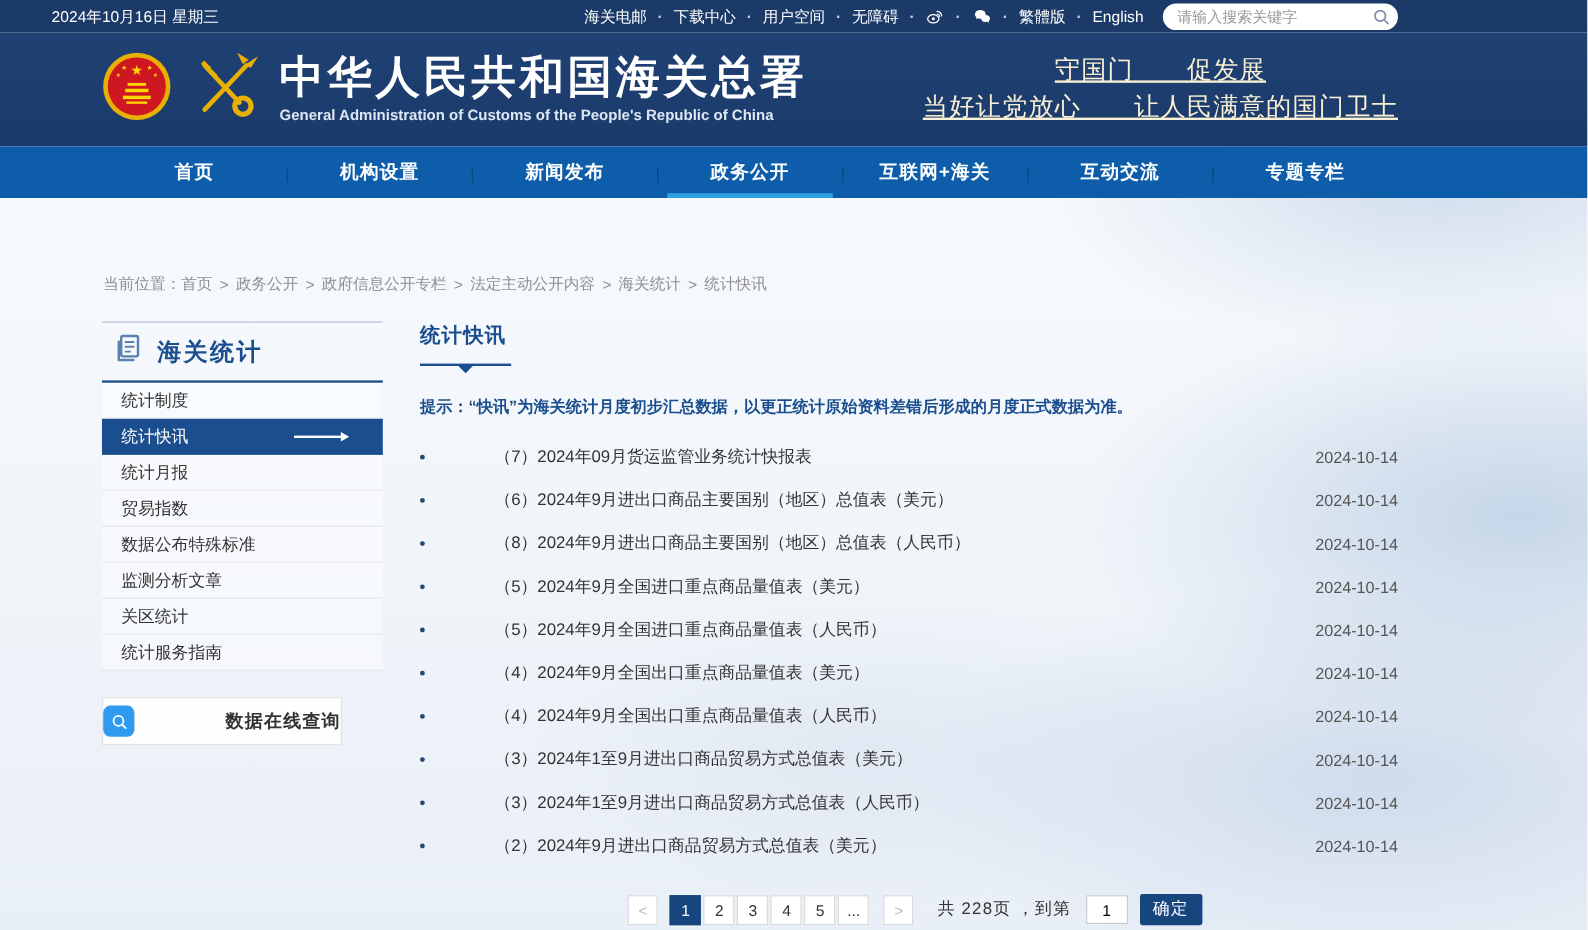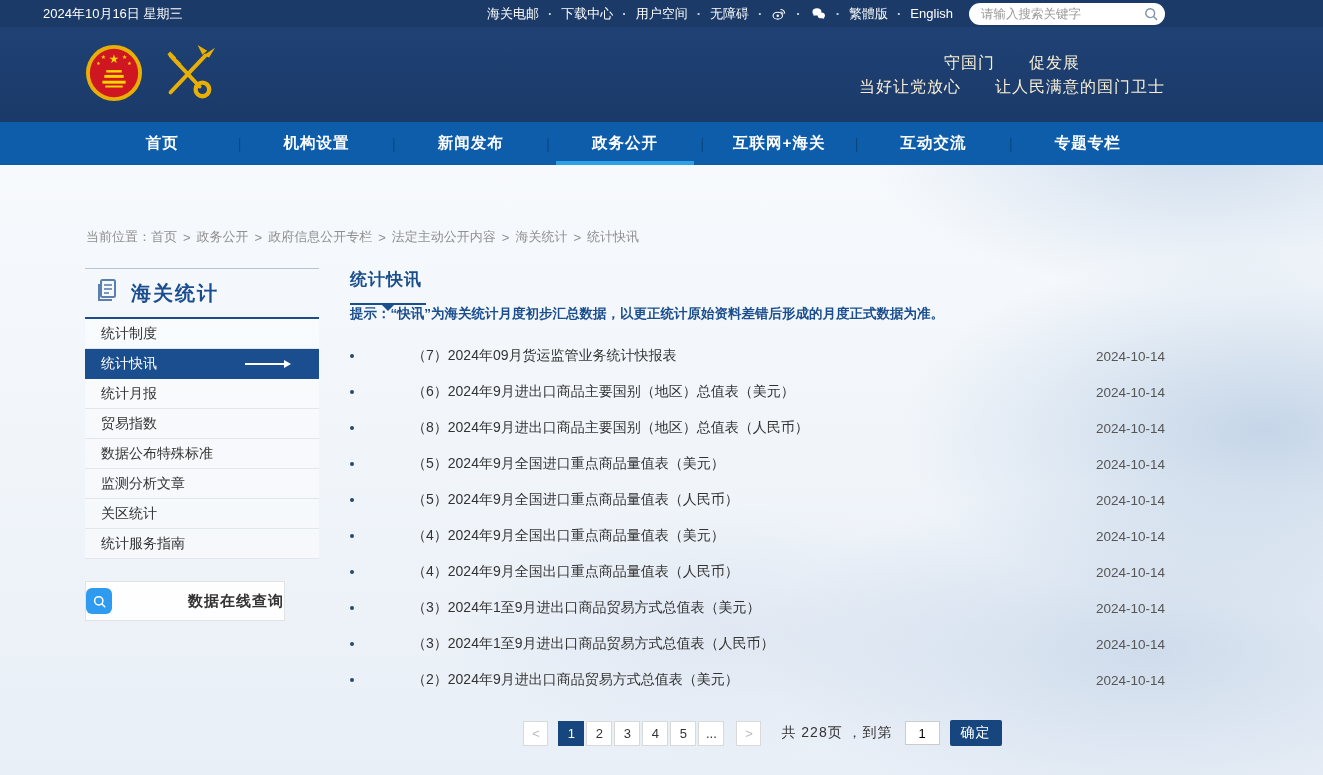--- a/index.html
+++ b/index.html
@@ -24,21 +24,21 @@
   .search-pill input{ flex:1; border:none; outline:none; background:transparent; font-size:12.5px; color:#333; min-width:0; }
   .search-pill input::placeholder{ color:#999; }
   .search-btn{ display:flex; align-items:center; justify-content:center; cursor:pointer; }
   
   .header{ height:95px; background:linear-gradient(180deg,#1f4174 0%,#1a3a69 100%);
     display:flex; align-items:center; justify-content:space-between; padding:0 158px 0 85px; }
   .logo-block{ display:flex; align-items:center; gap:11px; cursor:pointer; }
   .titles{ margin-left:4px; }
   .site-title{ color:#fff; font-size:37px; font-weight:bold; letter-spacing:3px; line-height:1.05; }
   .site-sub{ color:#dde7f4; font-size:12.5px; font-weight:bold; margin-top:4px; }
-  .slogan{ color:#f8efd5; font-size:16px; line-height:1.45; text-align:center; letter-spacing:1px; white-space:nowrap; }
+  .slogan{ color:#f8efd5; font-size:21px; line-height:1.45; text-align:center; letter-spacing:1px; white-space:nowrap;text-decoration:underline; }
   
   .nav{ height:43px; background:#0d5dab; display:flex; align-items:stretch; padding:0 158px 0 85px; }
   .nav-item{ flex:1; display:flex; align-items:center; justify-content:center; color:#fff;
     font-size:15.5px; font-weight:bold; letter-spacing:1px; position:relative; cursor:pointer; }
   .nav-item:not(:last-child)::after{ content:'|'; position:absolute; right:-3px; color:#09477f; font-weight:normal; font-size:14px; }
   .nav-item.active::before{ content:''; position:absolute; left:8px; right:8px; bottom:0; height:4px; background:#2da0e6; }
   
   .breadcrumb{ padding:25px 0 0 86px; font-size:13px; color:#8f8f8f; display:flex; align-items:center;margin-top:38px; }
   .bc-prefix{ color:#8f8f8f; }
   .bc-sep{ margin:0 6px; }
@@ -58,21 +58,21 @@
   .query-box{ margin-top:22px; width:200px; height:40px; border:1px solid #e2e2e2; background:rgba(255,255,255,.9);
     display:flex; align-items:center; justify-content:space-between; gap:10px; cursor:pointer; }
   .q-icon{ width:26px; height:26px; background:#2f9bf0; border-radius:6px; display:flex; align-items:center; justify-content:center; }
   .query-label{ font-size:15px; font-weight:bold; color:#333; letter-spacing:1px; }
   
   .main{ flex:1; margin-left:31px; min-width:0; }
   .main-title{ font-size:17px; font-weight:bold; color:#1a4e8e; letter-spacing:1px; }
   .t-underline{ margin-top:12px; width:76px; height:2px; background:#1a4e8e; position:relative; }
   .t-underline::after{ content:''; position:absolute; left:32px; top:2px;
     border-left:6px solid transparent; border-right:6px solid transparent; border-top:6px solid #1a4e8e; }
-  .notice{ font-size:13.5px; font-weight:bold; color:#1a4e8e; }
+  .notice{ margin-top:25px; font-size:13.5px; font-weight:bold; color:#1a4e8e; }
   .article-list{ margin-top:15px; }
   .row{ height:36px; display:flex; align-items:center; }
   .bullet{ width:4px; height:4px; border-radius:50%; background:#27476e; margin-right:10px; flex:none; }
   .row-title{ flex:1; font-size:14px; color:#333; cursor:pointer; white-space:nowrap; overflow:hidden;margin-left:48px; }
   .row-date{ font-size:13.5px; color:#555; margin-left:20px; }
   
   .pagination{ margin-top:22px; display:flex; align-items:center; justify-content:center; font-size:14px; color:#333; }
   .pg-btn{ min-width:25px; height:25px; border:1px solid #d9d9d9; background:#fff; display:flex; align-items:center;
     justify-content:center; font-size:13px; color:#333; cursor:pointer; }
   .pg-pages{ display:flex; }
@@ -153,20 +153,24 @@
             <circle cx="49" cy="47" r="7" stroke-width="4.5"></circle>
           </g>
           <g fill="#e8b004">
             <rect x="13" y="10" width="9" height="4" transform="rotate(46 17 12)"></rect>
             <rect x="20" y="17" width="7" height="4" transform="rotate(46 23 19)"></rect>
             <path d="M50 12 L62 4 L56 14 Z"></path>
             <path d="M49 11 L44 1 L54 7 Z"></path>
           </g>
         </svg>
       </span>
+      <div class="titles">
+        <div class="site-title">中华人民共和国海关总署</div>
+        <div class="site-sub">General Administration of Customs of the People's Republic of China</div>
+      </div>
     </div>
     <div class="slogan">
       <div>守国门　　促发展</div>
       <div>当好让党放心　　让人民满意的国门卫士</div>
     </div>
   </div>
 
   <div class="nav">
       <div class="nav-item">首页</div>
       <div class="nav-item">机构设置</div>

